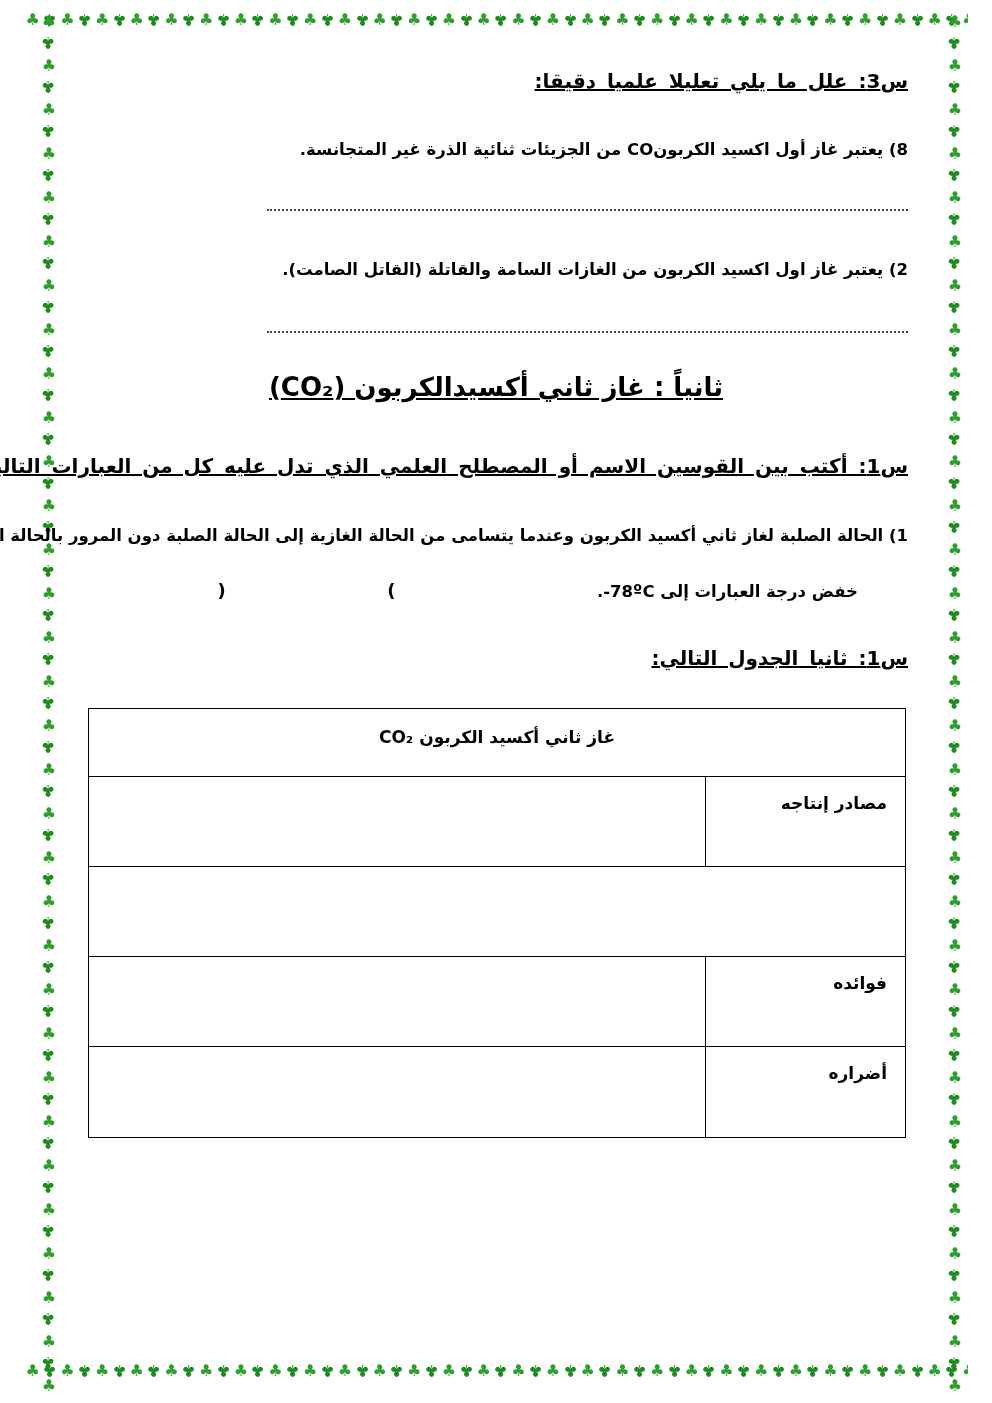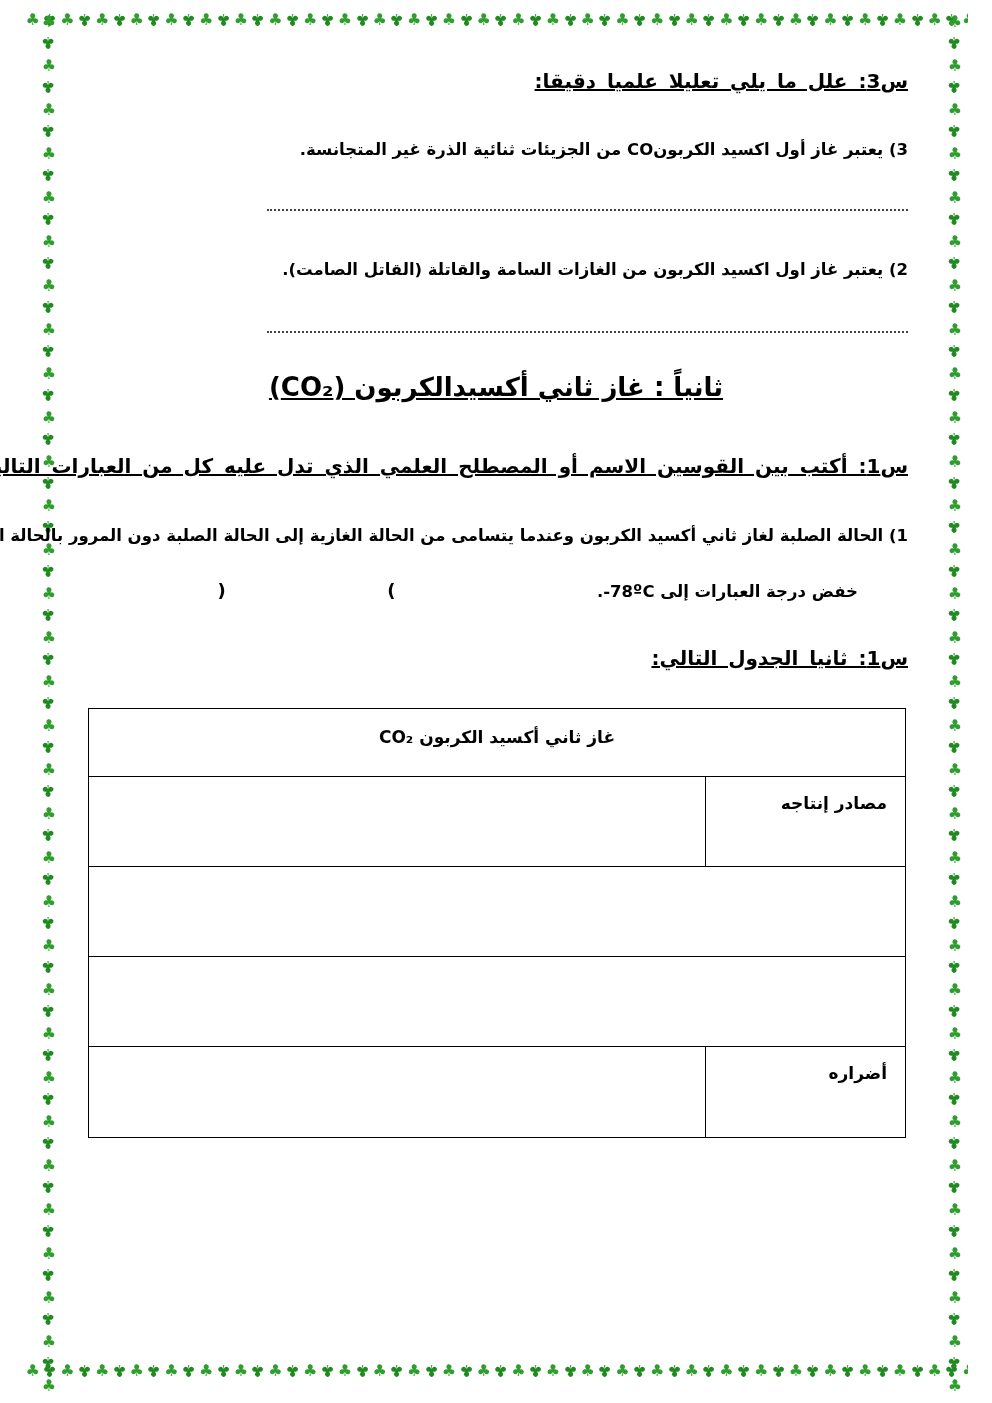--- a/index.html
+++ b/index.html
@@ -52,21 +52,21 @@
 
   <div class="border-strip border-h border-top"><span class="leaf" style="color: rgb(47, 158, 47);">♣</span><span class="leaf alt" style="color: rgb(31, 138, 31);">♣</span><span class="leaf" style="color: rgb(47, 158, 47);">♣</span><span class="leaf alt" style="color: rgb(31, 138, 31);">♣</span><span class="leaf" style="color: rgb(47, 158, 47);">♣</span><span class="leaf alt" style="color: rgb(31, 138, 31);">♣</span><span class="leaf" style="color: rgb(47, 158, 47);">♣</span><span class="leaf alt" style="color: rgb(31, 138, 31);">♣</span><span class="leaf" style="color: rgb(47, 158, 47);">♣</span><span class="leaf alt" style="color: rgb(31, 138, 31);">♣</span><span class="leaf" style="color: rgb(47, 158, 47);">♣</span><span class="leaf alt" style="color: rgb(31, 138, 31);">♣</span><span class="leaf" style="color: rgb(47, 158, 47);">♣</span><span class="leaf alt" style="color: rgb(31, 138, 31);">♣</span><span class="leaf" style="color: rgb(47, 158, 47);">♣</span><span class="leaf alt" style="color: rgb(31, 138, 31);">♣</span><span class="leaf" style="color: rgb(47, 158, 47);">♣</span><span class="leaf alt" style="color: rgb(31, 138, 31);">♣</span><span class="leaf" style="color: rgb(47, 158, 47);">♣</span><span class="leaf alt" style="color: rgb(31, 138, 31);">♣</span><span class="leaf" style="color: rgb(47, 158, 47);">♣</span><span class="leaf alt" style="color: rgb(31, 138, 31);">♣</span><span class="leaf" style="color: rgb(47, 158, 47);">♣</span><span class="leaf alt" style="color: rgb(31, 138, 31);">♣</span><span class="leaf" style="color: rgb(47, 158, 47);">♣</span><span class="leaf alt" style="color: rgb(31, 138, 31);">♣</span><span class="leaf" style="color: rgb(47, 158, 47);">♣</span><span class="leaf alt" style="color: rgb(31, 138, 31);">♣</span><span class="leaf" style="color: rgb(47, 158, 47);">♣</span><span class="leaf alt" style="color: rgb(31, 138, 31);">♣</span><span class="leaf" style="color: rgb(47, 158, 47);">♣</span><span class="leaf alt" style="color: rgb(31, 138, 31);">♣</span><span class="leaf" style="color: rgb(47, 158, 47);">♣</span><span class="leaf alt" style="color: rgb(31, 138, 31);">♣</span><span class="leaf" style="color: rgb(47, 158, 47);">♣</span><span class="leaf alt" style="color: rgb(31, 138, 31);">♣</span><span class="leaf" style="color: rgb(47, 158, 47);">♣</span><span class="leaf alt" style="color: rgb(31, 138, 31);">♣</span><span class="leaf" style="color: rgb(47, 158, 47);">♣</span><span class="leaf alt" style="color: rgb(31, 138, 31);">♣</span><span class="leaf" style="color: rgb(47, 158, 47);">♣</span><span class="leaf alt" style="color: rgb(31, 138, 31);">♣</span><span class="leaf" style="color: rgb(47, 158, 47);">♣</span><span class="leaf alt" style="color: rgb(31, 138, 31);">♣</span><span class="leaf" style="color: rgb(47, 158, 47);">♣</span><span class="leaf alt" style="color: rgb(31, 138, 31);">♣</span><span class="leaf" style="color: rgb(47, 158, 47);">♣</span><span class="leaf alt" style="color: rgb(31, 138, 31);">♣</span><span class="leaf" style="color: rgb(47, 158, 47);">♣</span><span class="leaf alt" style="color: rgb(31, 138, 31);">♣</span><span class="leaf" style="color: rgb(47, 158, 47);">♣</span><span class="leaf alt" style="color: rgb(31, 138, 31);">♣</span><span class="leaf" style="color: rgb(47, 158, 47);">♣</span><span class="leaf alt" style="color: rgb(31, 138, 31);">♣</span><span class="leaf" style="color: rgb(47, 158, 47);">♣</span></div>
   <div class="border-strip border-h border-bottom"><span class="leaf" style="color: rgb(47, 158, 47);">♣</span><span class="leaf alt" style="color: rgb(31, 138, 31);">♣</span><span class="leaf" style="color: rgb(47, 158, 47);">♣</span><span class="leaf alt" style="color: rgb(31, 138, 31);">♣</span><span class="leaf" style="color: rgb(47, 158, 47);">♣</span><span class="leaf alt" style="color: rgb(31, 138, 31);">♣</span><span class="leaf" style="color: rgb(47, 158, 47);">♣</span><span class="leaf alt" style="color: rgb(31, 138, 31);">♣</span><span class="leaf" style="color: rgb(47, 158, 47);">♣</span><span class="leaf alt" style="color: rgb(31, 138, 31);">♣</span><span class="leaf" style="color: rgb(47, 158, 47);">♣</span><span class="leaf alt" style="color: rgb(31, 138, 31);">♣</span><span class="leaf" style="color: rgb(47, 158, 47);">♣</span><span class="leaf alt" style="color: rgb(31, 138, 31);">♣</span><span class="leaf" style="color: rgb(47, 158, 47);">♣</span><span class="leaf alt" style="color: rgb(31, 138, 31);">♣</span><span class="leaf" style="color: rgb(47, 158, 47);">♣</span><span class="leaf alt" style="color: rgb(31, 138, 31);">♣</span><span class="leaf" style="color: rgb(47, 158, 47);">♣</span><span class="leaf alt" style="color: rgb(31, 138, 31);">♣</span><span class="leaf" style="color: rgb(47, 158, 47);">♣</span><span class="leaf alt" style="color: rgb(31, 138, 31);">♣</span><span class="leaf" style="color: rgb(47, 158, 47);">♣</span><span class="leaf alt" style="color: rgb(31, 138, 31);">♣</span><span class="leaf" style="color: rgb(47, 158, 47);">♣</span><span class="leaf alt" style="color: rgb(31, 138, 31);">♣</span><span class="leaf" style="color: rgb(47, 158, 47);">♣</span><span class="leaf alt" style="color: rgb(31, 138, 31);">♣</span><span class="leaf" style="color: rgb(47, 158, 47);">♣</span><span class="leaf alt" style="color: rgb(31, 138, 31);">♣</span><span class="leaf" style="color: rgb(47, 158, 47);">♣</span><span class="leaf alt" style="color: rgb(31, 138, 31);">♣</span><span class="leaf" style="color: rgb(47, 158, 47);">♣</span><span class="leaf alt" style="color: rgb(31, 138, 31);">♣</span><span class="leaf" style="color: rgb(47, 158, 47);">♣</span><span class="leaf alt" style="color: rgb(31, 138, 31);">♣</span><span class="leaf" style="color: rgb(47, 158, 47);">♣</span><span class="leaf alt" style="color: rgb(31, 138, 31);">♣</span><span class="leaf" style="color: rgb(47, 158, 47);">♣</span><span class="leaf alt" style="color: rgb(31, 138, 31);">♣</span><span class="leaf" style="color: rgb(47, 158, 47);">♣</span><span class="leaf alt" style="color: rgb(31, 138, 31);">♣</span><span class="leaf" style="color: rgb(47, 158, 47);">♣</span><span class="leaf alt" style="color: rgb(31, 138, 31);">♣</span><span class="leaf" style="color: rgb(47, 158, 47);">♣</span><span class="leaf alt" style="color: rgb(31, 138, 31);">♣</span><span class="leaf" style="color: rgb(47, 158, 47);">♣</span><span class="leaf alt" style="color: rgb(31, 138, 31);">♣</span><span class="leaf" style="color: rgb(47, 158, 47);">♣</span><span class="leaf alt" style="color: rgb(31, 138, 31);">♣</span><span class="leaf" style="color: rgb(47, 158, 47);">♣</span><span class="leaf alt" style="color: rgb(31, 138, 31);">♣</span><span class="leaf" style="color: rgb(47, 158, 47);">♣</span><span class="leaf alt" style="color: rgb(31, 138, 31);">♣</span><span class="leaf" style="color: rgb(47, 158, 47);">♣</span></div>
   <div class="border-strip border-v border-left"><span class="leaf" style="color: rgb(47, 158, 47);">♣</span><span class="leaf alt" style="color: rgb(31, 138, 31);">♣</span><span class="leaf" style="color: rgb(47, 158, 47);">♣</span><span class="leaf alt" style="color: rgb(31, 138, 31);">♣</span><span class="leaf" style="color: rgb(47, 158, 47);">♣</span><span class="leaf alt" style="color: rgb(31, 138, 31);">♣</span><span class="leaf" style="color: rgb(47, 158, 47);">♣</span><span class="leaf alt" style="color: rgb(31, 138, 31);">♣</span><span class="leaf" style="color: rgb(47, 158, 47);">♣</span><span class="leaf alt" style="color: rgb(31, 138, 31);">♣</span><span class="leaf" style="color: rgb(47, 158, 47);">♣</span><span class="leaf alt" style="color: rgb(31, 138, 31);">♣</span><span class="leaf" style="color: rgb(47, 158, 47);">♣</span><span class="leaf alt" style="color: rgb(31, 138, 31);">♣</span><span class="leaf" style="color: rgb(47, 158, 47);">♣</span><span class="leaf alt" style="color: rgb(31, 138, 31);">♣</span><span class="leaf" style="color: rgb(47, 158, 47);">♣</span><span class="leaf alt" style="color: rgb(31, 138, 31);">♣</span><span class="leaf" style="color: rgb(47, 158, 47);">♣</span><span class="leaf alt" style="color: rgb(31, 138, 31);">♣</span><span class="leaf" style="color: rgb(47, 158, 47);">♣</span><span class="leaf alt" style="color: rgb(31, 138, 31);">♣</span><span class="leaf" style="color: rgb(47, 158, 47);">♣</span><span class="leaf alt" style="color: rgb(31, 138, 31);">♣</span><span class="leaf" style="color: rgb(47, 158, 47);">♣</span><span class="leaf alt" style="color: rgb(31, 138, 31);">♣</span><span class="leaf" style="color: rgb(47, 158, 47);">♣</span><span class="leaf alt" style="color: rgb(31, 138, 31);">♣</span><span class="leaf" style="color: rgb(47, 158, 47);">♣</span><span class="leaf alt" style="color: rgb(31, 138, 31);">♣</span><span class="leaf" style="color: rgb(47, 158, 47);">♣</span><span class="leaf alt" style="color: rgb(31, 138, 31);">♣</span><span class="leaf" style="color: rgb(47, 158, 47);">♣</span><span class="leaf alt" style="color: rgb(31, 138, 31);">♣</span><span class="leaf" style="color: rgb(47, 158, 47);">♣</span><span class="leaf alt" style="color: rgb(31, 138, 31);">♣</span><span class="leaf" style="color: rgb(47, 158, 47);">♣</span><span class="leaf alt" style="color: rgb(31, 138, 31);">♣</span><span class="leaf" style="color: rgb(47, 158, 47);">♣</span><span class="leaf alt" style="color: rgb(31, 138, 31);">♣</span><span class="leaf" style="color: rgb(47, 158, 47);">♣</span><span class="leaf alt" style="color: rgb(31, 138, 31);">♣</span><span class="leaf" style="color: rgb(47, 158, 47);">♣</span><span class="leaf alt" style="color: rgb(31, 138, 31);">♣</span><span class="leaf" style="color: rgb(47, 158, 47);">♣</span><span class="leaf alt" style="color: rgb(31, 138, 31);">♣</span><span class="leaf" style="color: rgb(47, 158, 47);">♣</span><span class="leaf alt" style="color: rgb(31, 138, 31);">♣</span><span class="leaf" style="color: rgb(47, 158, 47);">♣</span><span class="leaf alt" style="color: rgb(31, 138, 31);">♣</span><span class="leaf" style="color: rgb(47, 158, 47);">♣</span><span class="leaf alt" style="color: rgb(31, 138, 31);">♣</span><span class="leaf" style="color: rgb(47, 158, 47);">♣</span><span class="leaf alt" style="color: rgb(31, 138, 31);">♣</span><span class="leaf" style="color: rgb(47, 158, 47);">♣</span><span class="leaf alt" style="color: rgb(31, 138, 31);">♣</span><span class="leaf" style="color: rgb(47, 158, 47);">♣</span><span class="leaf alt" style="color: rgb(31, 138, 31);">♣</span><span class="leaf" style="color: rgb(47, 158, 47);">♣</span><span class="leaf alt" style="color: rgb(31, 138, 31);">♣</span><span class="leaf" style="color: rgb(47, 158, 47);">♣</span><span class="leaf alt" style="color: rgb(31, 138, 31);">♣</span><span class="leaf" style="color: rgb(47, 158, 47);">♣</span></div>
   <div class="border-strip border-v border-right"><span class="leaf" style="color: rgb(47, 158, 47);">♣</span><span class="leaf alt" style="color: rgb(31, 138, 31);">♣</span><span class="leaf" style="color: rgb(47, 158, 47);">♣</span><span class="leaf alt" style="color: rgb(31, 138, 31);">♣</span><span class="leaf" style="color: rgb(47, 158, 47);">♣</span><span class="leaf alt" style="color: rgb(31, 138, 31);">♣</span><span class="leaf" style="color: rgb(47, 158, 47);">♣</span><span class="leaf alt" style="color: rgb(31, 138, 31);">♣</span><span class="leaf" style="color: rgb(47, 158, 47);">♣</span><span class="leaf alt" style="color: rgb(31, 138, 31);">♣</span><span class="leaf" style="color: rgb(47, 158, 47);">♣</span><span class="leaf alt" style="color: rgb(31, 138, 31);">♣</span><span class="leaf" style="color: rgb(47, 158, 47);">♣</span><span class="leaf alt" style="color: rgb(31, 138, 31);">♣</span><span class="leaf" style="color: rgb(47, 158, 47);">♣</span><span class="leaf alt" style="color: rgb(31, 138, 31);">♣</span><span class="leaf" style="color: rgb(47, 158, 47);">♣</span><span class="leaf alt" style="color: rgb(31, 138, 31);">♣</span><span class="leaf" style="color: rgb(47, 158, 47);">♣</span><span class="leaf alt" style="color: rgb(31, 138, 31);">♣</span><span class="leaf" style="color: rgb(47, 158, 47);">♣</span><span class="leaf alt" style="color: rgb(31, 138, 31);">♣</span><span class="leaf" style="color: rgb(47, 158, 47);">♣</span><span class="leaf alt" style="color: rgb(31, 138, 31);">♣</span><span class="leaf" style="color: rgb(47, 158, 47);">♣</span><span class="leaf alt" style="color: rgb(31, 138, 31);">♣</span><span class="leaf" style="color: rgb(47, 158, 47);">♣</span><span class="leaf alt" style="color: rgb(31, 138, 31);">♣</span><span class="leaf" style="color: rgb(47, 158, 47);">♣</span><span class="leaf alt" style="color: rgb(31, 138, 31);">♣</span><span class="leaf" style="color: rgb(47, 158, 47);">♣</span><span class="leaf alt" style="color: rgb(31, 138, 31);">♣</span><span class="leaf" style="color: rgb(47, 158, 47);">♣</span><span class="leaf alt" style="color: rgb(31, 138, 31);">♣</span><span class="leaf" style="color: rgb(47, 158, 47);">♣</span><span class="leaf alt" style="color: rgb(31, 138, 31);">♣</span><span class="leaf" style="color: rgb(47, 158, 47);">♣</span><span class="leaf alt" style="color: rgb(31, 138, 31);">♣</span><span class="leaf" style="color: rgb(47, 158, 47);">♣</span><span class="leaf alt" style="color: rgb(31, 138, 31);">♣</span><span class="leaf" style="color: rgb(47, 158, 47);">♣</span><span class="leaf alt" style="color: rgb(31, 138, 31);">♣</span><span class="leaf" style="color: rgb(47, 158, 47);">♣</span><span class="leaf alt" style="color: rgb(31, 138, 31);">♣</span><span class="leaf" style="color: rgb(47, 158, 47);">♣</span><span class="leaf alt" style="color: rgb(31, 138, 31);">♣</span><span class="leaf" style="color: rgb(47, 158, 47);">♣</span><span class="leaf alt" style="color: rgb(31, 138, 31);">♣</span><span class="leaf" style="color: rgb(47, 158, 47);">♣</span><span class="leaf alt" style="color: rgb(31, 138, 31);">♣</span><span class="leaf" style="color: rgb(47, 158, 47);">♣</span><span class="leaf alt" style="color: rgb(31, 138, 31);">♣</span><span class="leaf" style="color: rgb(47, 158, 47);">♣</span><span class="leaf alt" style="color: rgb(31, 138, 31);">♣</span><span class="leaf" style="color: rgb(47, 158, 47);">♣</span><span class="leaf alt" style="color: rgb(31, 138, 31);">♣</span><span class="leaf" style="color: rgb(47, 158, 47);">♣</span><span class="leaf alt" style="color: rgb(31, 138, 31);">♣</span><span class="leaf" style="color: rgb(47, 158, 47);">♣</span><span class="leaf alt" style="color: rgb(31, 138, 31);">♣</span><span class="leaf" style="color: rgb(47, 158, 47);">♣</span><span class="leaf alt" style="color: rgb(31, 138, 31);">♣</span><span class="leaf" style="color: rgb(47, 158, 47);">♣</span></div>
 
   <div class="content">
 
     <div class="q-heading abs" style="top:69px">س3: علل ما يلي تعليلا علميا دقيقا:</div>
 
-    <div class="item abs" style="top:140px">3) يعتبر غاز أول اكسيد الكربونCO  من الجزيئات ثنائية الذرة غير المتجانسة.</div>
+    <div class="item abs" style="top:140px">8) يعتبر غاز أول اكسيد الكربونCO  من الجزيئات ثنائية الذرة غير المتجانسة.</div>
 
     <div class="dotline" style="top:208px"></div>
 
     <div class="item abs" style="top:260px">2) يعتبر غاز اول اكسيد الكربون من الغازات السامة والقاتلة (القاتل الصامت).</div>
 
     <div class="dotline" style="top:330px"></div>
 
     <div class="section-title" style="top:372px">ثانياً :  غاز ثاني أكسيدالكربون (CO₂)</div>
 
     <div class="q-heading abs" style="top:454px">س1: أكتب بين القوسين الاسم أو المصطلح العلمي الذي تدل عليه كل من العبارات التالية:</div>
@@ -90,20 +90,21 @@
         <div class="t-answer"></div>
         <div class="t-label">مصادر إنتاجه</div>
       </div>
 
       <div class="t-row">
         <div class="t-answer"></div>
       </div>
 
       <div class="t-row">
         <div class="t-answer"></div>
+        <div class="t-label">فوائده</div>
       </div>
 
       <div class="t-row">
         <div class="t-answer"></div>
         <div class="t-label">أضراره</div>
       </div>
     </div>
 
   </div>
 </div>

